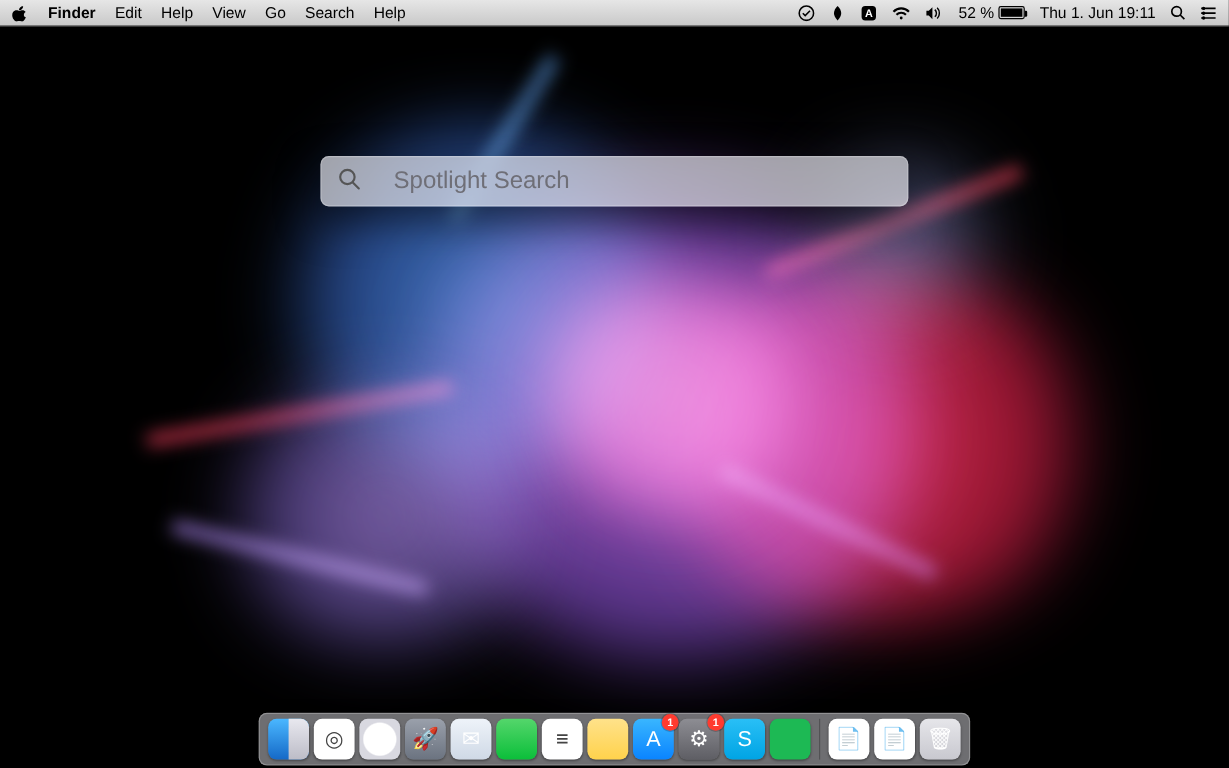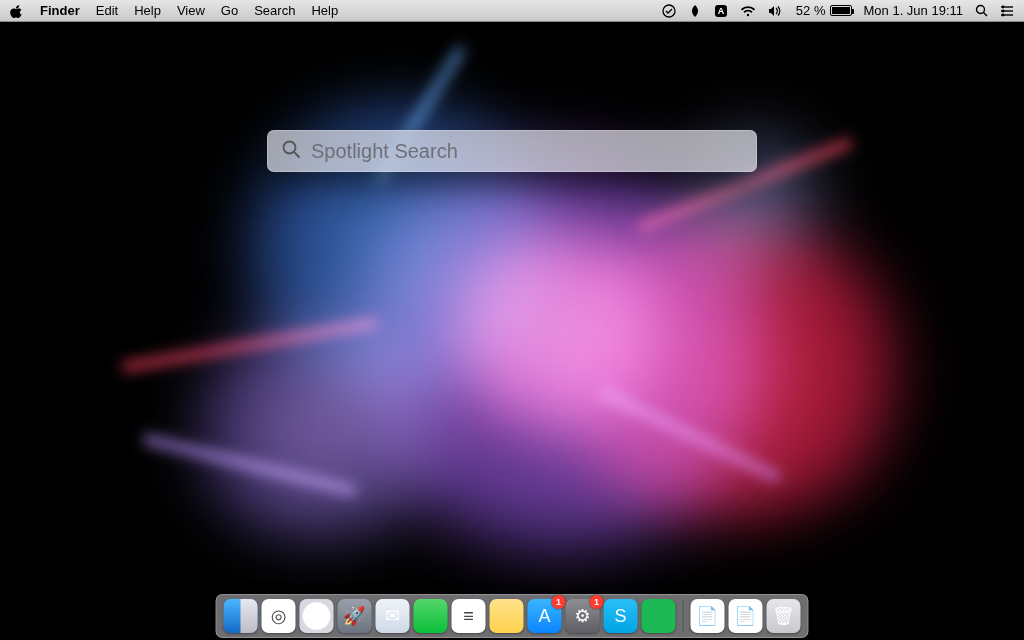--- a/index.html
+++ b/index.html
@@ -49,21 +49,21 @@
   .battery-shell::after { content:""; position:absolute; right:-3px; top:3px; width:2px; height:5px; background:#000; border-radius:0 1px 1px 0;}
   .battery-fill { position:absolute; left:1px; top:1px; bottom:1px; width:90%; background:#000; }
 
   
   .spotlight {
     position:absolute; top:130px; left:50%; transform:translateX(-50%);
     width:490px; height:42px; border-radius:7px;
     background:rgba(235,235,240,0.68);
     box-shadow:0 12px 34px rgba(0,0,0,0.55), inset 0 0 0 1px rgba(255,255,255,0.25);
     -webkit-backdrop-filter:blur(18px); backdrop-filter:blur(18px);
-    display:flex; align-items:center; padding:12px 14px; gap:10px; z-index:60;
+    display:flex; align-items:center; padding:12px 14px; gap:27px; z-index:60;
   }
   .spotlight input {
     flex:1; border:none; outline:none; background:transparent;
     font-size:20px; color:#3b3b3f;
   }
   .spotlight input::placeholder { color:#6f6f77; }
 
   
   .dock {
     position:absolute; left:50%; bottom:2px; transform:translateX(-50%);
@@ -164,21 +164,21 @@
           <path d="M1 4h2l3-3v10L3 8H1z" fill="#000"></path>
           <path d="M8 3a4 4 0 010 6M10 1.5a6.5 6.5 0 010 9" fill="none" stroke="#000" stroke-width="1.2"></path>
         </svg>
       </span>
     <span class="battery">
       <span>52 %</span>
       <span class="battery-shell">
           <span class="battery-fill"></span>
         </span>
     </span>
-    <span>Mon 1. Jun  19:11</span>
+    <span>Thu 1. Jun  19:11</span>
     <span>
         <svg width="13" height="13" viewBox="0 0 13 13">
           <circle cx="5.5" cy="5.5" r="4" fill="none" stroke="#000" stroke-width="1.4"></circle>
           <line x1="8.5" y1="8.5" x2="12" y2="12" stroke="#000" stroke-width="1.4"></line>
         </svg>
       </span>
     <span>
         <svg width="14" height="12" viewBox="0 0 14 12">
           <line x1="1" y1="2" x2="13" y2="2" stroke="#000" stroke-width="1.4"></line>
           <line x1="1" y1="6" x2="13" y2="6" stroke="#000" stroke-width="1.4"></line>

